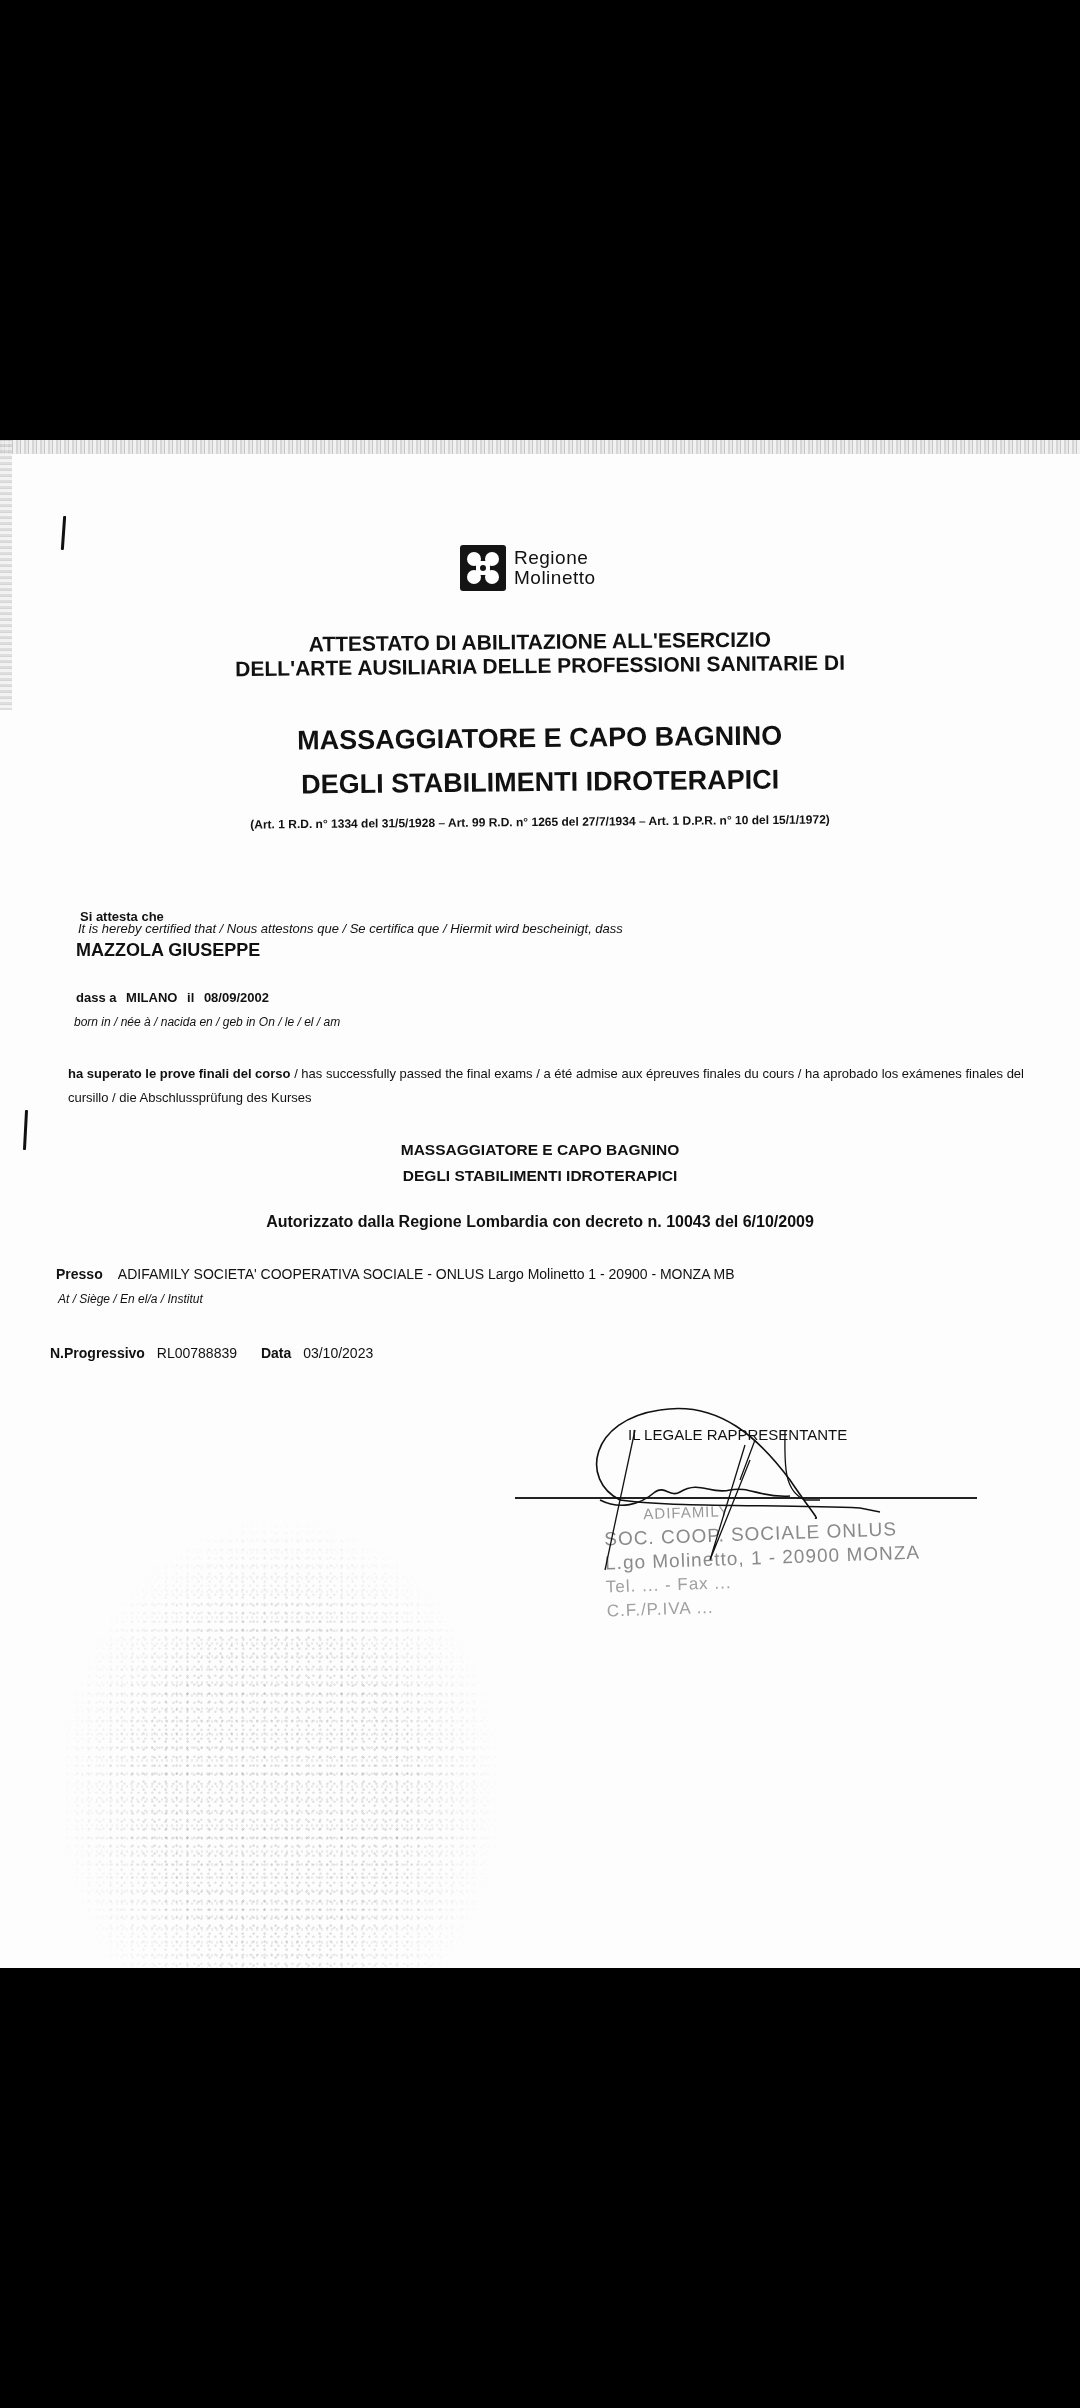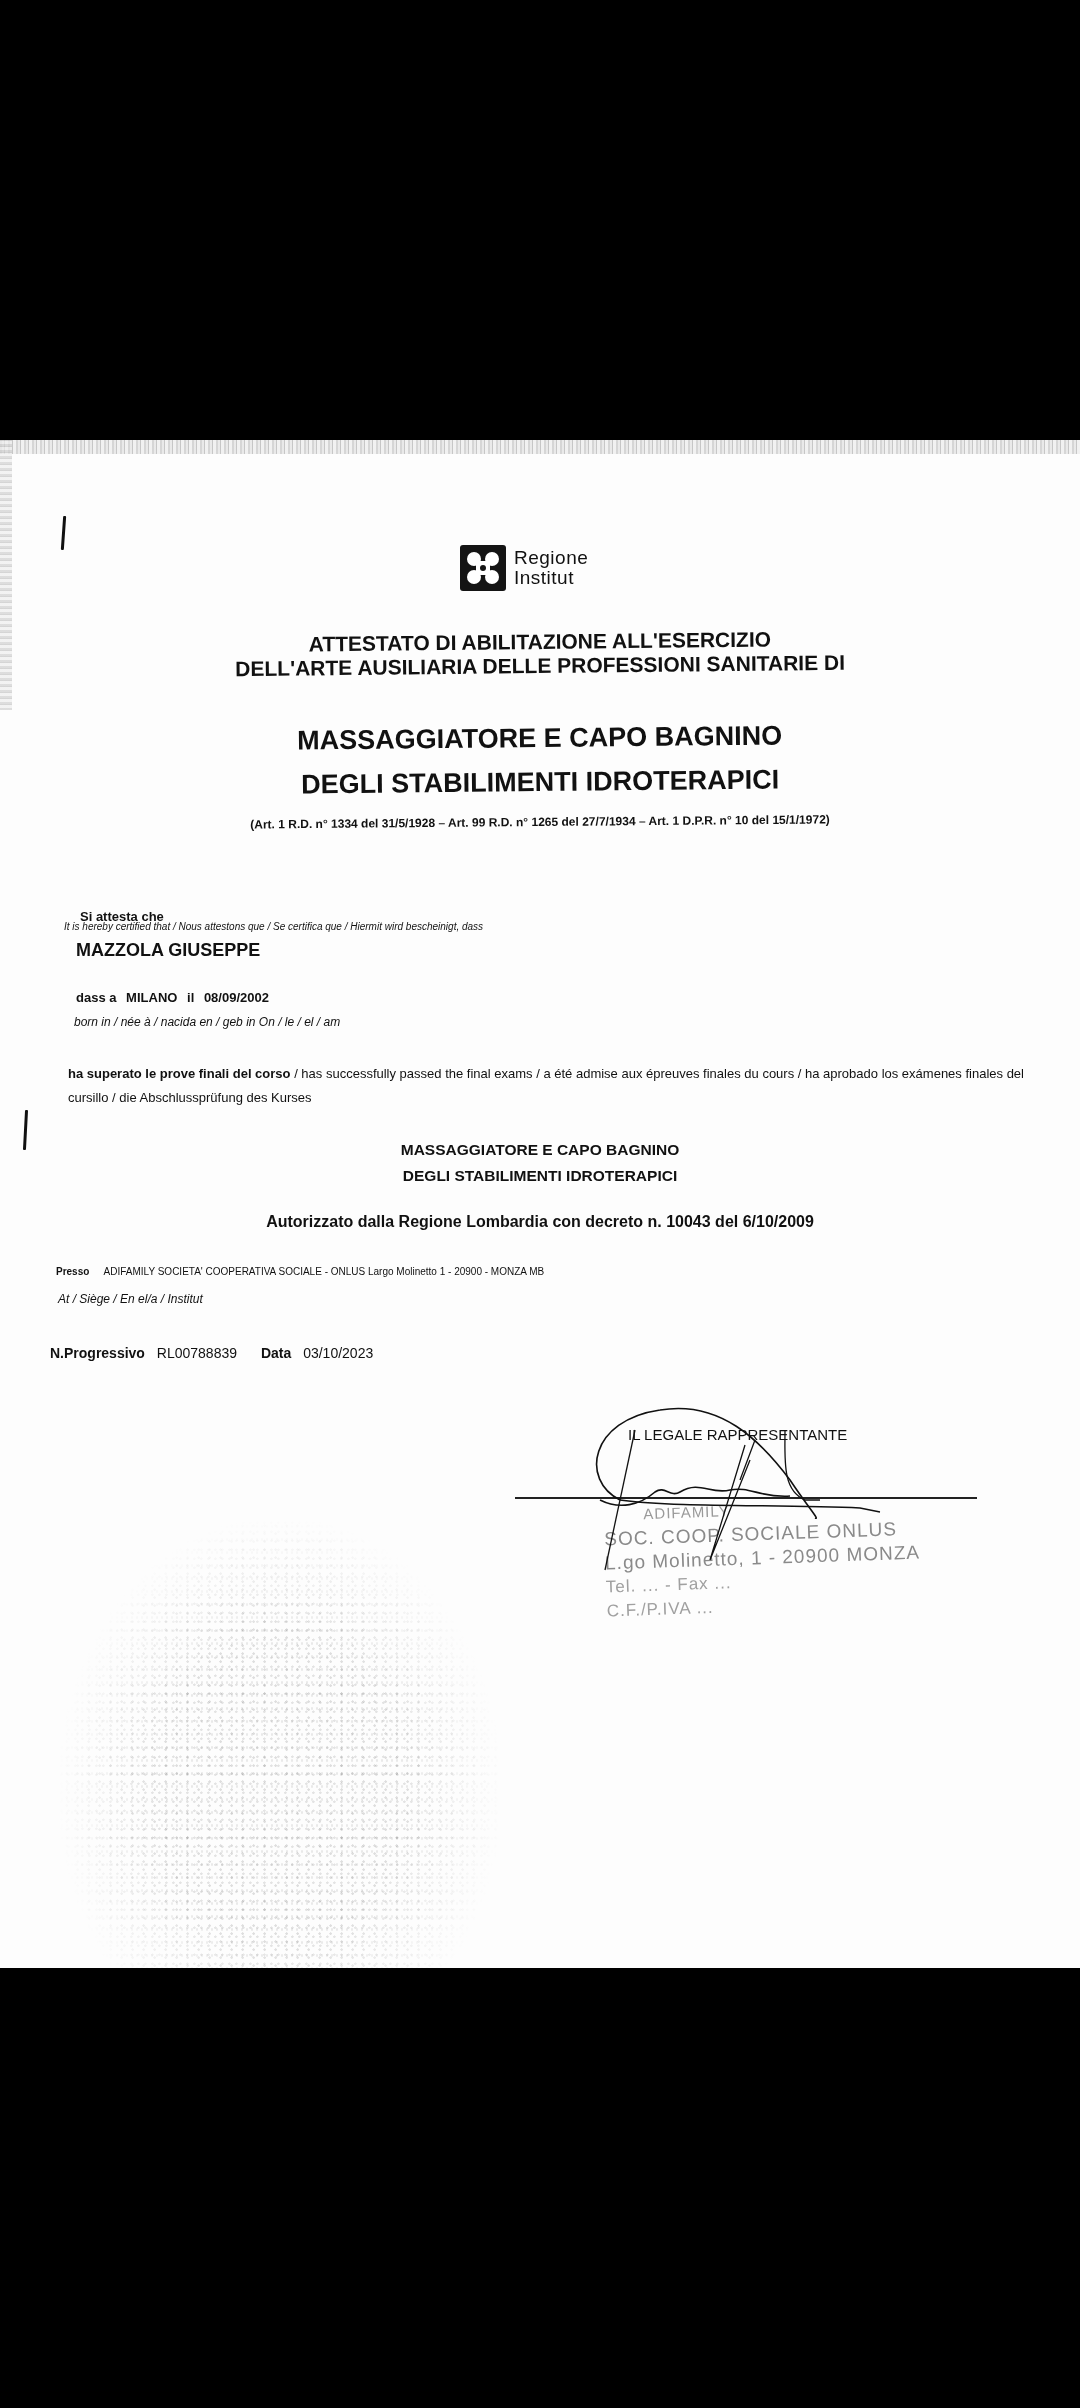--- a/index.html
+++ b/index.html
@@ -47,33 +47,33 @@
 
     .center { position: absolute; left: 0; width: 1080px; text-align: center; }
     .title1 { top: 190px; font-size: 21px; font-weight: bold; line-height: 24px; transform: rotate(-0.6deg); }
     .title2 { top: 276px; font-size: 27px; font-weight: bold; line-height: 44px; transform: rotate(-0.6deg); }
     .legal-ref { top: 375px; font-size: 12px; font-weight: bold; transform: rotate(-0.5deg); }
 
     .abs { position: absolute; white-space: nowrap; }
     .b { font-weight: bold; }
 
     .si-attesta { left: 80px; top: 457px; font-size: 13px; font-weight: bold; margin-top: 12px; }
-    .certified-trans { left: 64px; top: 481px; font-size: 10px; font-style: italic; }
+    .certified-trans { left: 78px; top: 481px; font-size: 13px; font-style: italic; }
     .person-name { left: 76px; top: 500px; font-size: 18px; font-weight: bold; }
     .birth { left: 76px; top: 550px; font-size: 13px; font-weight: bold; }
     .birth span { margin-right: 6px; }
     .born-trans { left: 74px; top: 575px; font-size: 12px; font-style: italic; text-align: center; }
 
     .passed { left: 68px; top: 622px; font-size: 13px; line-height: 24px; width: 1000px; white-space: normal; }
     .passed .b { font-weight: bold; }
 
     .course-title { top: 697px; font-size: 15.5px; font-weight: bold; line-height: 26px; }
     .authorized { top: 773px; font-size: 16px; font-weight: bold; }
 
-    .presso { left: 56px; top: 826px; font-size: 10px; }
+    .presso { left: 56px; top: 826px; font-size: 14px; }
     .presso .b { margin-right: 12px; }
     .presso-trans { left: 58px; top: 852px; font-size: 12px; font-style: italic; }
 
     .progressivo { left: 50px; top: 905px; font-size: 14px; }
     .progressivo .lbl { font-weight: bold; margin-right: 8px; }
     .progressivo .val { margin-right: 20px; }
 
     .sign-label { left: 628px; top: 986px; font-size: 15px; }
     .sign-line { position: absolute; left: 515px; top: 1057px; width: 462px; height: 2px; background: #222; }
     .stamp { position: absolute; left: 605px; top: 1058px; color: #8a8a8a; font-size: 19px; line-height: 24px; letter-spacing: 1px; transform: rotate(-2deg); }
@@ -98,21 +98,21 @@
         <circle cx="11" cy="11" r="7" fill="#fff"></circle>
         <circle cx="29" cy="11" r="7" fill="#fff"></circle>
         <circle cx="11" cy="29" r="7" fill="#fff"></circle>
         <circle cx="29" cy="29" r="7" fill="#fff"></circle>
         <rect x="13" y="13" width="14" height="14" fill="#fff"></rect>
         <circle cx="20" cy="20" r="3" fill="#141414"></circle>
       </svg>
     </div>
     <div class="logo-text">
       <div>Regione</div>
-      <div>Institut</div>
+      <div>Molinetto</div>
     </div>
   </div>
 
   <div class="center title1">
     <div>ATTESTATO DI ABILITAZIONE ALL'ESERCIZIO</div>
     <div>DELL'ARTE AUSILIARIA DELLE PROFESSIONI SANITARIE DI</div>
   </div>
 
   <div class="center title2">
     <div>MASSAGGIATORE E CAPO BAGNINO</div>

